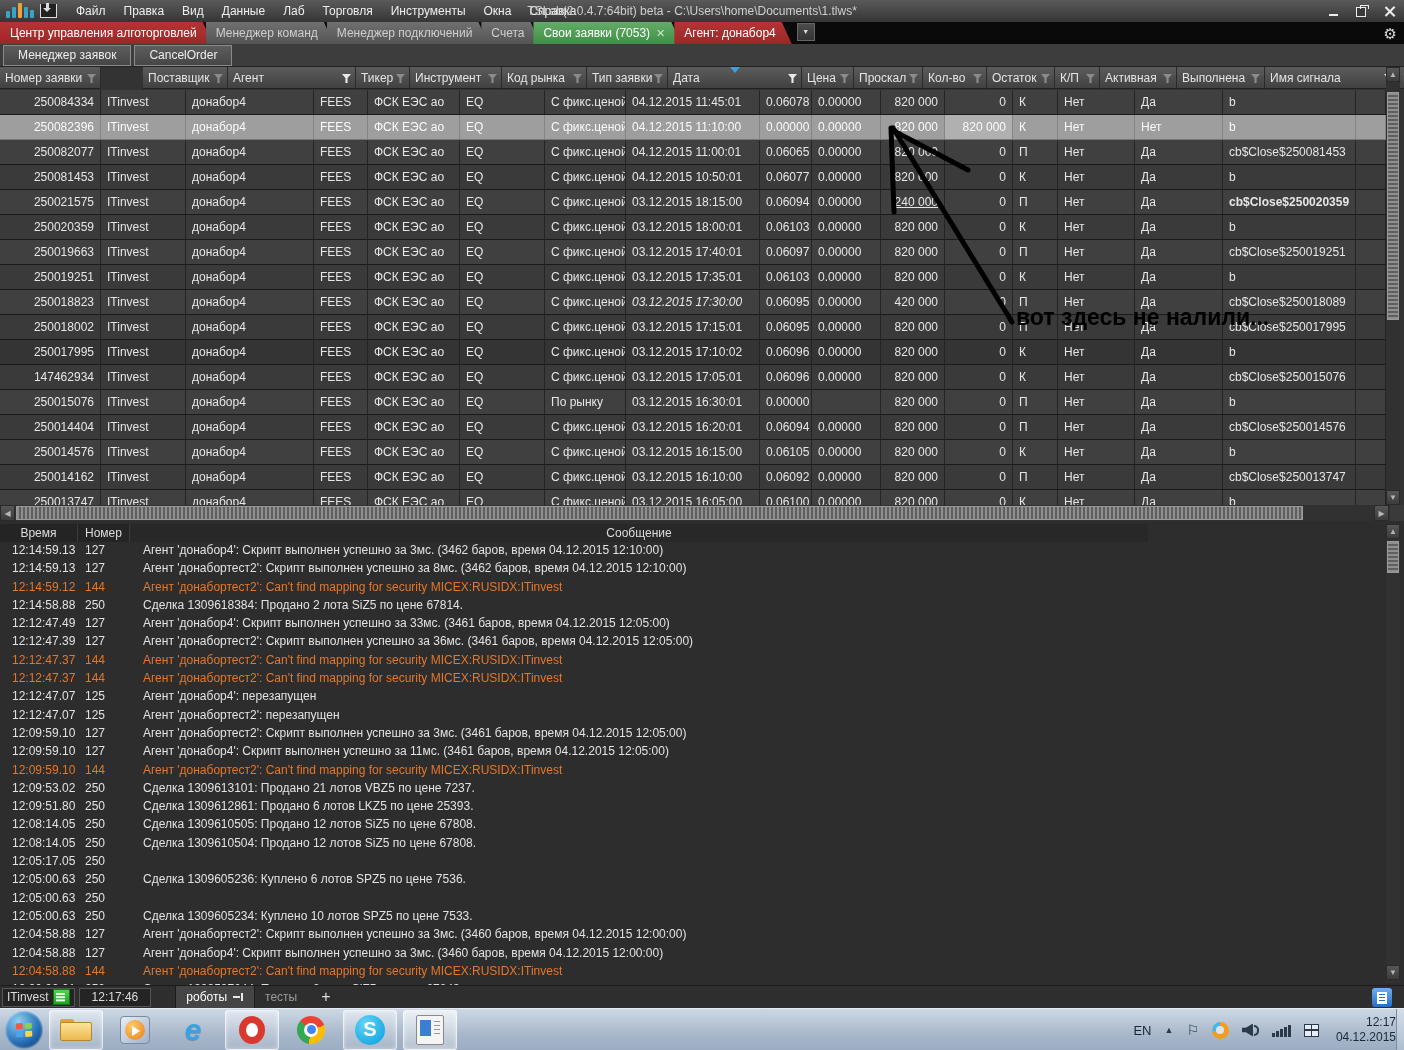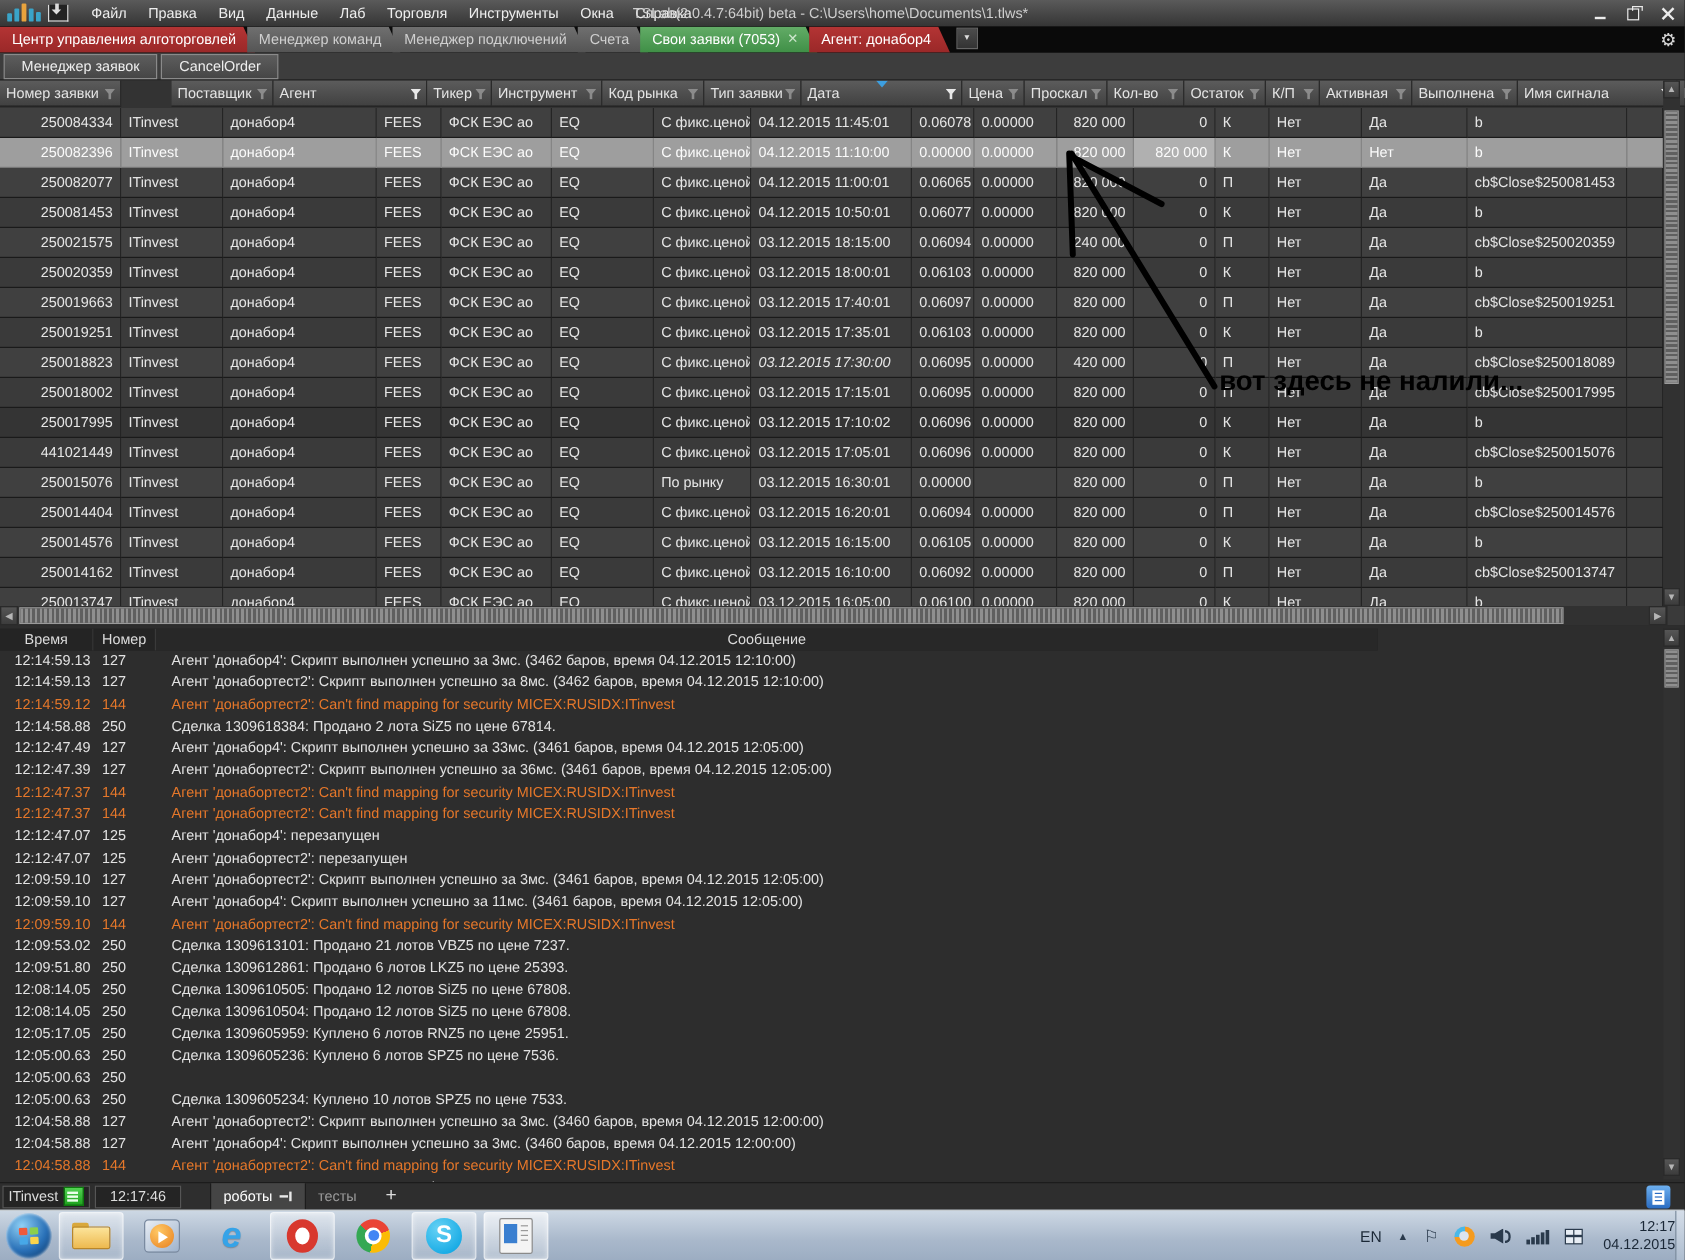--- a/index.html
+++ b/index.html
@@ -321,26 +321,26 @@
           <div class="gcell r" style="width: 101px;">250021575</div>
           <div class="gcell" style="width: 85px;">ITinvest</div>
           <div class="gcell" style="width: 128px;">донабор4</div>
           <div class="gcell" style="width: 54px;">FEES</div>
           <div class="gcell" style="width: 92px;">ФСК ЕЭС ао</div>
           <div class="gcell" style="width: 85px;">EQ</div>
           <div class="gcell" style="width: 81px;">С фикс.ценой</div>
           <div class="gcell" style="width: 134px;">03.12.2015 18:15:00</div>
           <div class="gcell" style="width: 52px;">0.06094</div>
           <div class="gcell" style="width: 69px;">0.00000</div>
-          <div class="gcell r" style="width: 64px;">240 000</div>
+          <div class="gcell r" style="width: 64px; text-decoration: underline;">240 000</div>
           <div class="gcell r" style="width: 68px;">0</div>
           <div class="gcell" style="width: 45px;">П</div>
           <div class="gcell" style="width: 77px;">Нет</div>
           <div class="gcell" style="width: 88px;">Да</div>
-          <div class="gcell" style="width: 133px;">cb$Close$250020359</div>
+          <div class="gcell" style="width: 133px; font-weight: bold;">cb$Close$250020359</div>
           <div class="gcell" style="width: 30px;"></div>
         </div>
         <div class="grid-row alt">
           <div class="gcell r" style="width: 101px;">250020359</div>
           <div class="gcell" style="width: 85px;">ITinvest</div>
           <div class="gcell" style="width: 128px;">донабор4</div>
           <div class="gcell" style="width: 54px;">FEES</div>
           <div class="gcell" style="width: 92px;">ФСК ЕЭС ао</div>
           <div class="gcell" style="width: 85px;">EQ</div>
           <div class="gcell" style="width: 81px;">С фикс.ценой</div>
@@ -444,21 +444,21 @@
           <div class="gcell" style="width: 69px;">0.00000</div>
           <div class="gcell r" style="width: 64px;">820 000</div>
           <div class="gcell r" style="width: 68px;">0</div>
           <div class="gcell" style="width: 45px;">К</div>
           <div class="gcell" style="width: 77px;">Нет</div>
           <div class="gcell" style="width: 88px;">Да</div>
           <div class="gcell" style="width: 133px;">b</div>
           <div class="gcell" style="width: 30px;"></div>
         </div>
         <div class="grid-row alt">
-          <div class="gcell r" style="width: 101px;">441021449</div>
+          <div class="gcell r" style="width: 101px;">147462934</div>
           <div class="gcell" style="width: 85px;">ITinvest</div>
           <div class="gcell" style="width: 128px;">донабор4</div>
           <div class="gcell" style="width: 54px;">FEES</div>
           <div class="gcell" style="width: 92px;">ФСК ЕЭС ао</div>
           <div class="gcell" style="width: 85px;">EQ</div>
           <div class="gcell" style="width: 81px;">С фикс.ценой</div>
           <div class="gcell" style="width: 134px;">03.12.2015 17:05:01</div>
           <div class="gcell" style="width: 52px;">0.06096</div>
           <div class="gcell" style="width: 69px;">0.00000</div>
           <div class="gcell r" style="width: 64px;">820 000</div>
@@ -675,21 +675,20 @@
           <span class="lr-msg">Сделка 1309610505: Продано 12 лотов SiZ5 по цене 67808.</span>
         </div>
         <div class="log-row">
           <span class="lr-time">12:08:14.05</span>
           <span class="lr-num">250</span>
           <span class="lr-msg">Сделка 1309610504: Продано 12 лотов SiZ5 по цене 67808.</span>
         </div>
         <div class="log-row">
           <span class="lr-time">12:05:17.05</span>
           <span class="lr-num">250</span>
-          <span class="lr-msg">Сделка 1309605959: Куплено 6 лотов RNZ5 по цене 25951.</span>
         </div>
         <div class="log-row">
           <span class="lr-time">12:05:00.63</span>
           <span class="lr-num">250</span>
           <span class="lr-msg">Сделка 1309605236: Куплено 6 лотов SPZ5 по цене 7536.</span>
         </div>
         <div class="log-row">
           <span class="lr-time">12:05:00.63</span>
           <span class="lr-num">250</span>
         </div>

